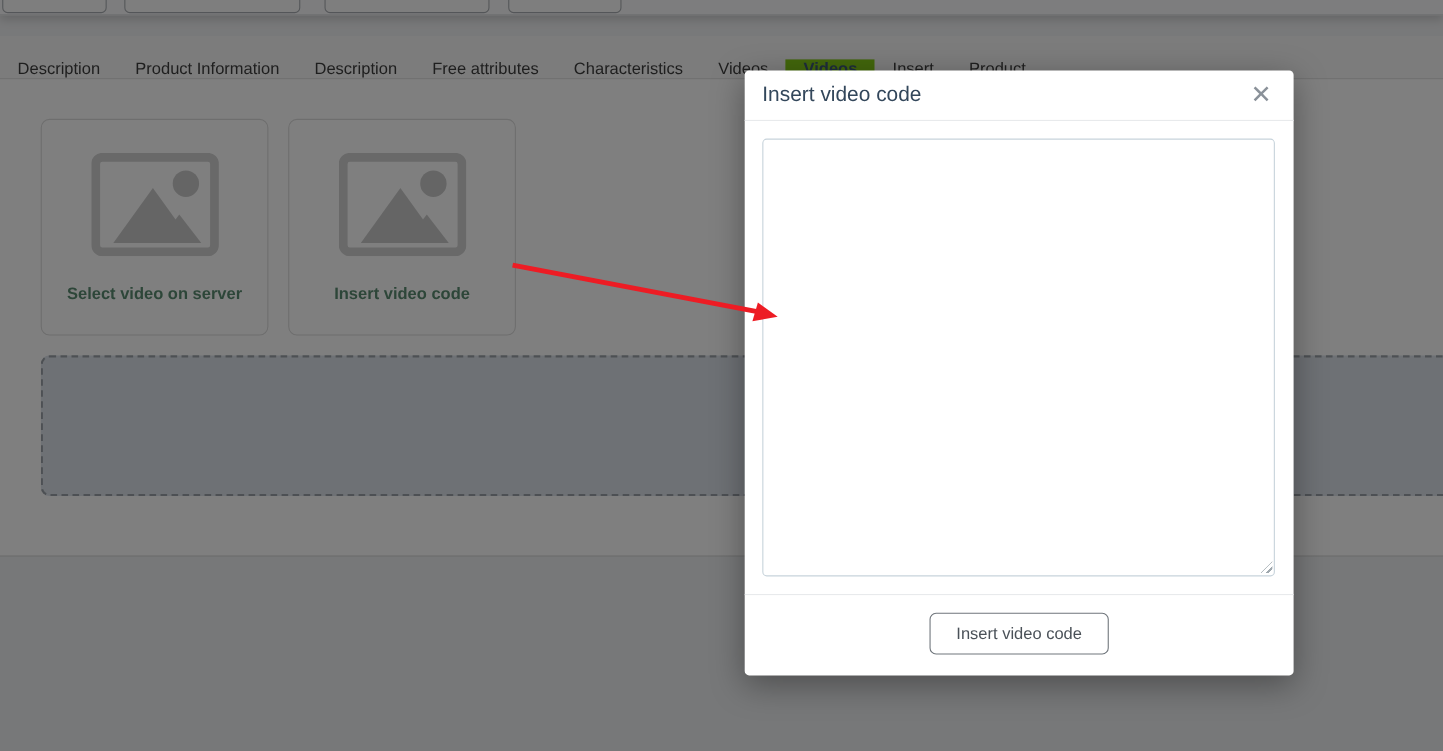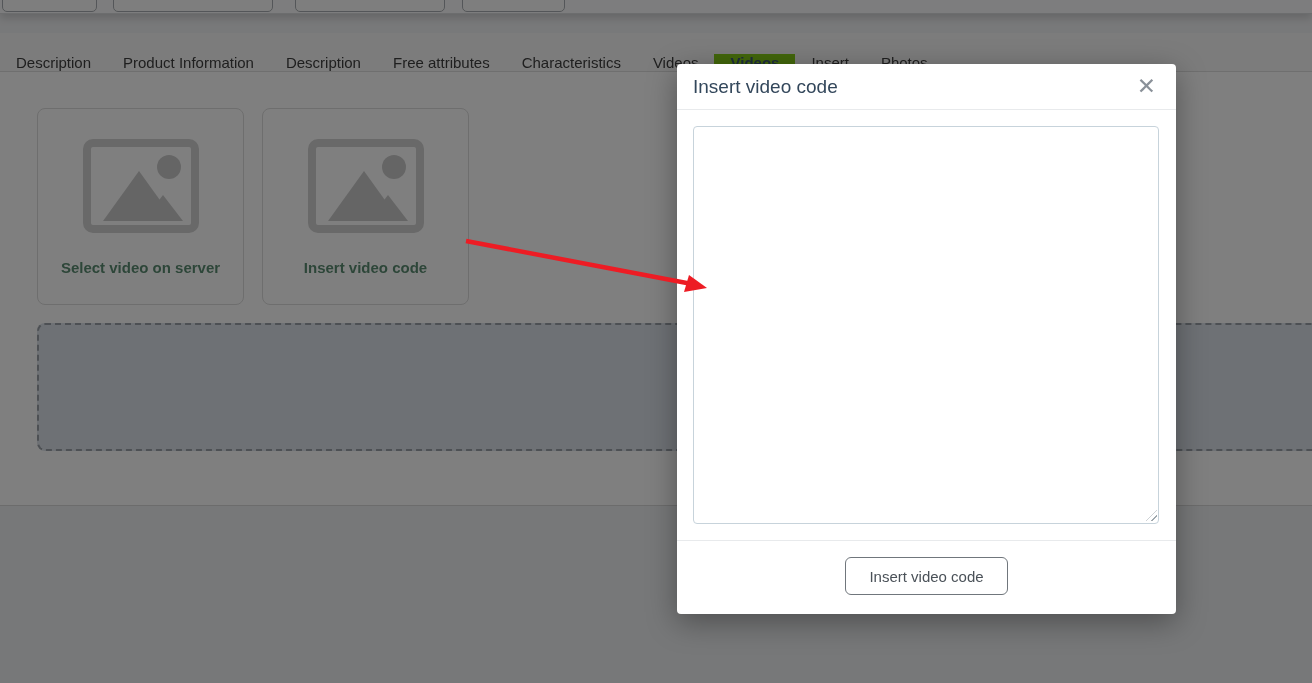--- a/index.html
+++ b/index.html
@@ -89,21 +89,21 @@
     <div class="tab">Free attributes</div>
 
     <div class="tab">Characteristics</div>
 
     <div class="tab">Videos</div>
 
     <div class="tab active">Videos</div>
 
     <div class="tab">Insert</div>
 
-    <div class="tab">Photos</div>
+    <div class="tab">Product</div>
   </div>
 
 <div class="content">
   <div class="cards">
 
       <div class="card">
         <svg width="116" height="94" viewBox="0 0 116 94">
           <polygon points="20,82 56,32 92,82" fill="#cbcbcb"></polygon>
           <polygon points="60,82 80,56 100,82" fill="#cbcbcb"></polygon>
           <circle cx="86" cy="28" r="12" fill="#cbcbcb"></circle>

